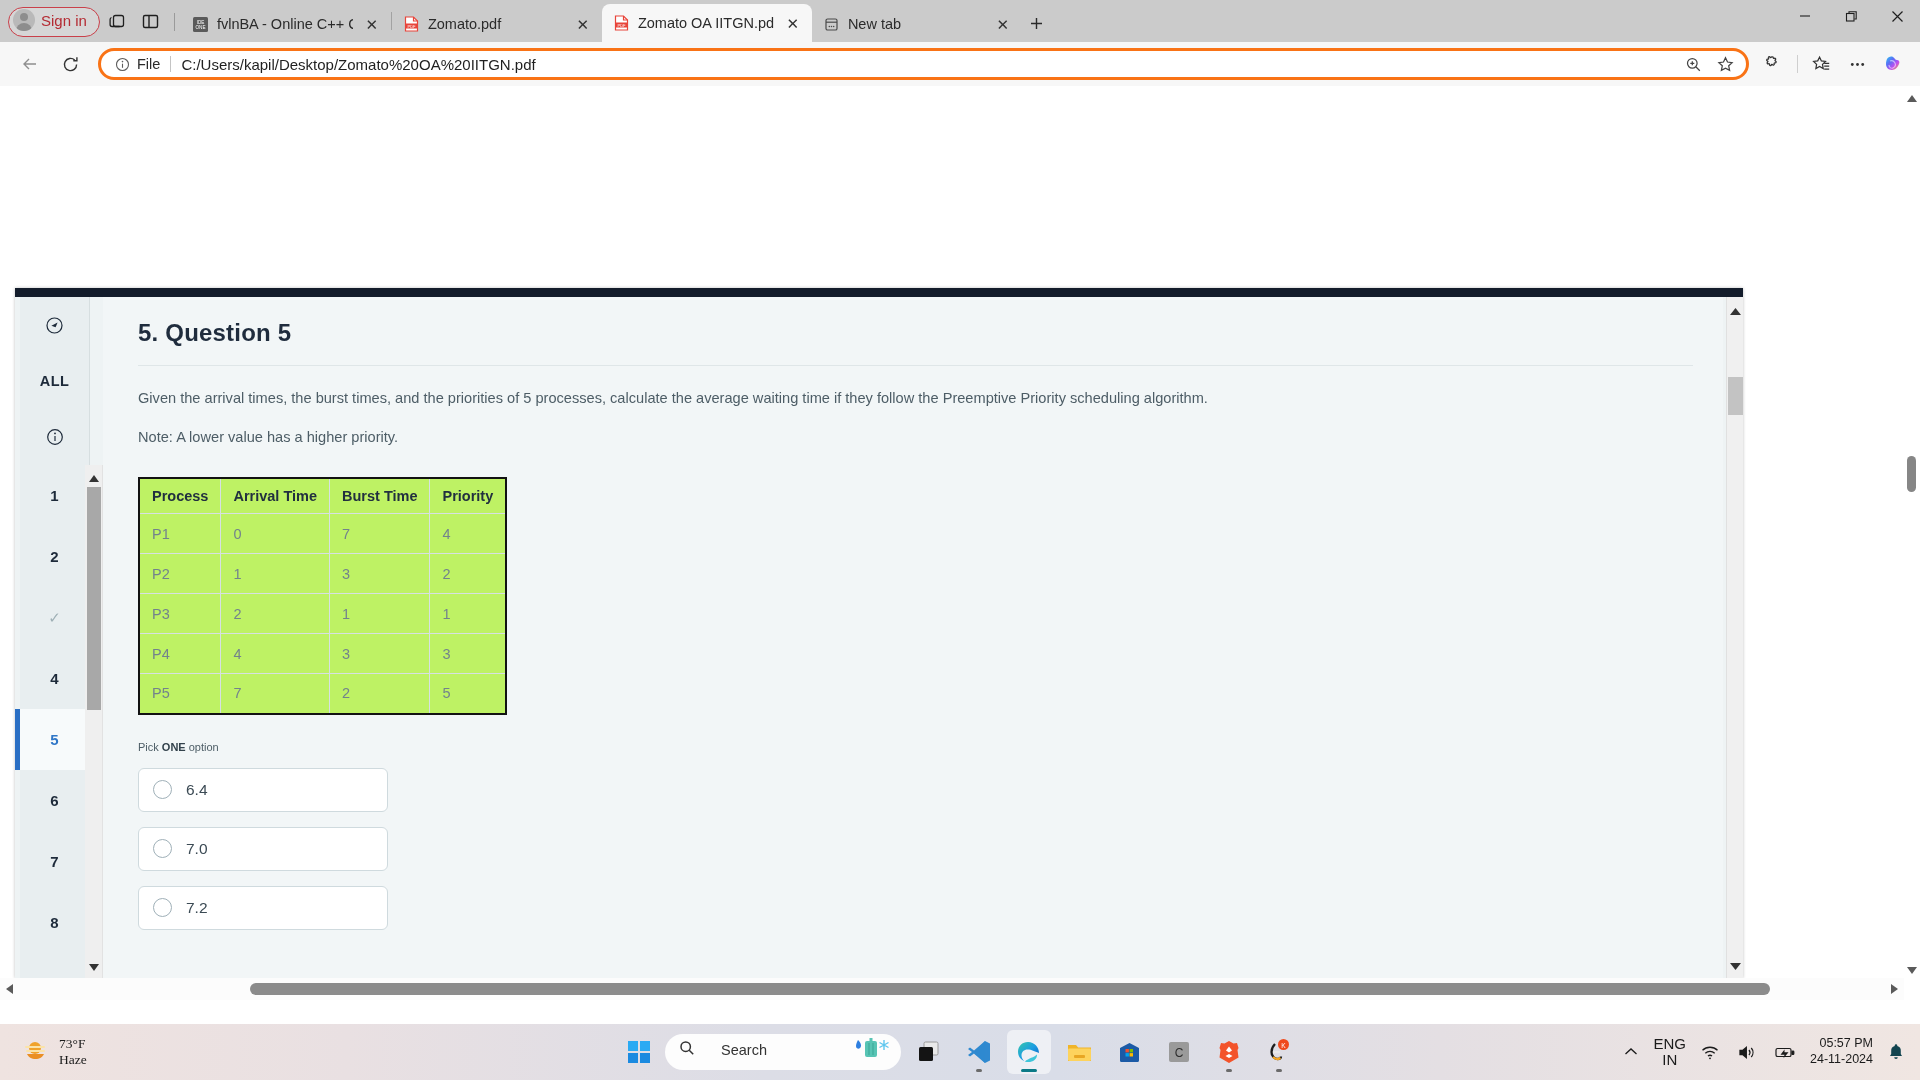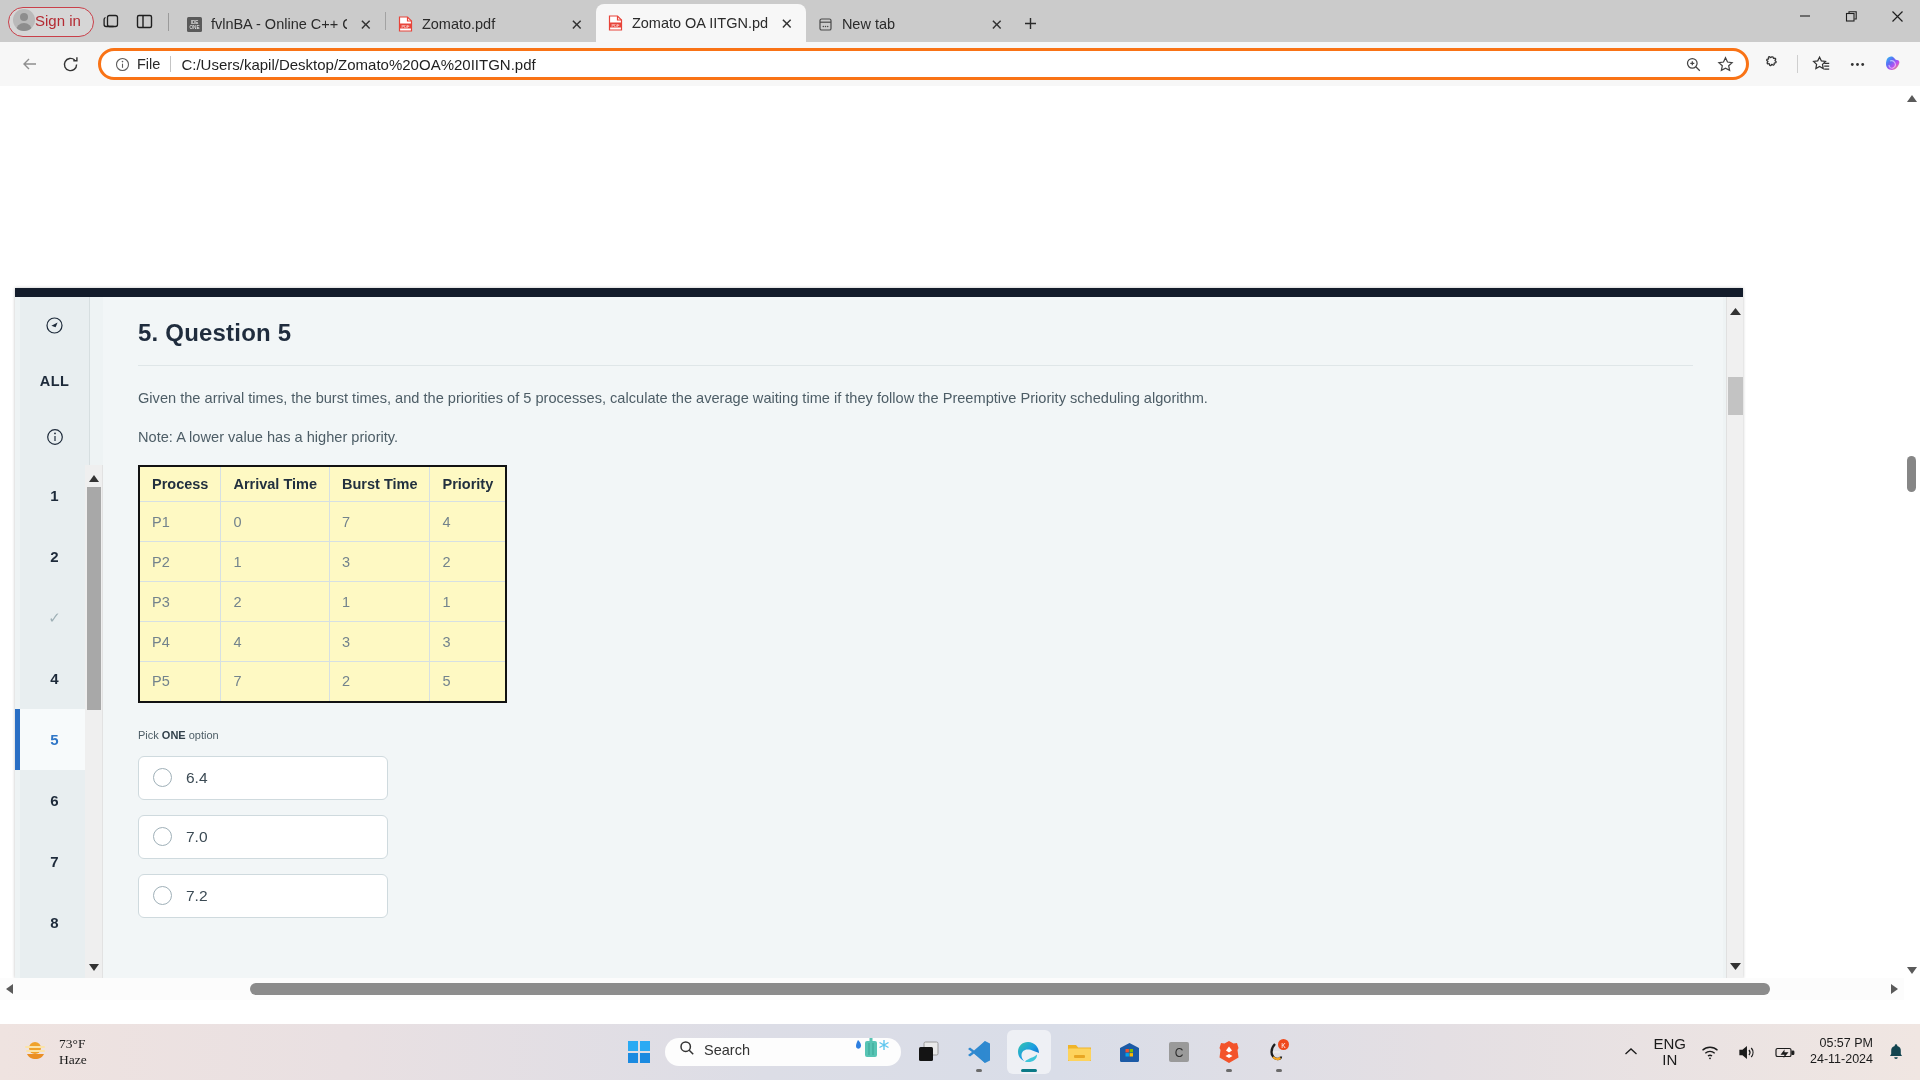--- a/index.html
+++ b/index.html
@@ -10,21 +10,21 @@
     background: #ffffff;
   }
 
   
   .tabbar {
     position: absolute; top: 0; left: 0; width: 1920px; height: 42px;
     background: #cbcbcb;
     display: flex; align-items: flex-end;
   }
   .signin-pill {
-    display: flex; align-items: center; 
+    display: flex; align-items: center; gap: 6px;
     height: 30px; margin: 0 0 5px 8px; padding: 0 12px 4px 4px;
     border: 1.5px solid #c9404a; border-radius: 16px;
     background: #d6d6d6;
   }
   .signin-avatar {
     width: 22px; height: 22px; border-radius: 50%;
     background: #b9b9b9; position: relative; overflow: hidden;
   }
   .signin-avatar::before {
     content:""; position:absolute; width:8px; height:8px; border-radius:50%;
@@ -160,22 +160,22 @@
   .q-content {
     position: absolute; left: 88px; top: 9px; width: 1620px; height: 681px;
     background: #f2f6f7; padding: 22px 40px 0 35px;
   }
   .q-title { font-size: 24px; font-weight: bold; color: #1f2c3d; letter-spacing:.2px; }
   .q-divider { height:1px; background:#dfe6e8; margin: 18px 0 22px 0; width: 1555px; }
   .q-text { font-size: 14.6px; color: #4d5d66; line-height: 1.45; }
   .q-note { font-size: 14.6px; color: #4d5d66; margin-top: 20px; }
 
   .q-table {
-    margin-top: 20px; border-collapse: collapse;
-    border: 2px solid #121212; background: #fef9c3;
+    margin-top: 32px; border-collapse: collapse;
+    border: 2px solid #121212; background: #bef264;
   }
   .q-table th, .q-table td {
     border: 1px solid #d6e0e3; padding: 9px 12px; text-align: left;
     font-size: 14.5px; white-space: nowrap;
   }
   .q-table th { font-weight: bold; color: #22303f; }
   .q-table td { color: #73838c; }
   .q-table th:nth-child(1), .q-table td:nth-child(1) { min-width: 64px; }
   .q-table th:nth-child(2), .q-table td:nth-child(2) { min-width: 105px; }
   .q-table th:nth-child(3), .q-table td:nth-child(3) { min-width: 100px; }
@@ -202,22 +202,22 @@
     background: linear-gradient(90deg,#efe3e0 0%,#e9e0e2 18%,#dcdde6 40%,#d9dde8 55%,#e4dfe3 75%,#f0e6e2 100%);
     display: flex; align-items: center;
   }
   .weather { display:flex; align-items:center; gap:10px; margin-left: 22px; }
   .weather-txt { line-height: 1.15; font-family: Liberation Serif, serif; }
   .weather-temp { font-size: 13.5px; color: #1b1b1b; }
   .weather-cond { font-size: 13.5px; color: #1b1b1b; }
   .tb-center { position: absolute; left: 50%; transform: translateX(-50%); display:flex; align-items:center; gap: 6px; }
   .start-btn { width: 40px; height: 40px; display:flex; align-items:center; justify-content:center; }
   .searchbox {
-    width: 236px; height: 28px; background: #fdfdfd; border-radius: 18px;
-    display:flex; align-items:center; gap: 9px; padding: 0 8px 4px 14px;
+    width: 236px; height: 36px; background: #fdfdfd; border-radius: 18px;
+    display:flex; align-items:center; gap: 26px; padding: 0 8px 4px 14px;
   }
   .search-text { font-size: 14.5px; color: #333; flex: 1 1 auto; }
   .tb-app {
     width: 44px; height: 44px; border-radius: 6px;
     display:flex; align-items:center; justify-content:center; position: relative;
   }
   .tb-app.active { background: rgba(255,255,255,0.55); }
   .tb-dot {
     position: absolute; bottom: 2px; left: 50%; transform: translateX(-50%);
     width: 6px; height: 3px; border-radius: 2px; background: #6b6b6b;

